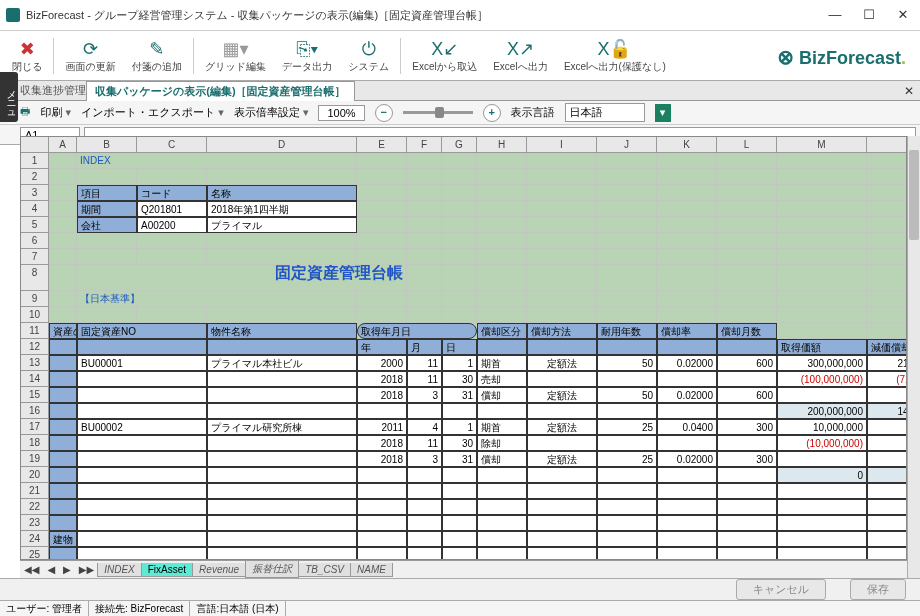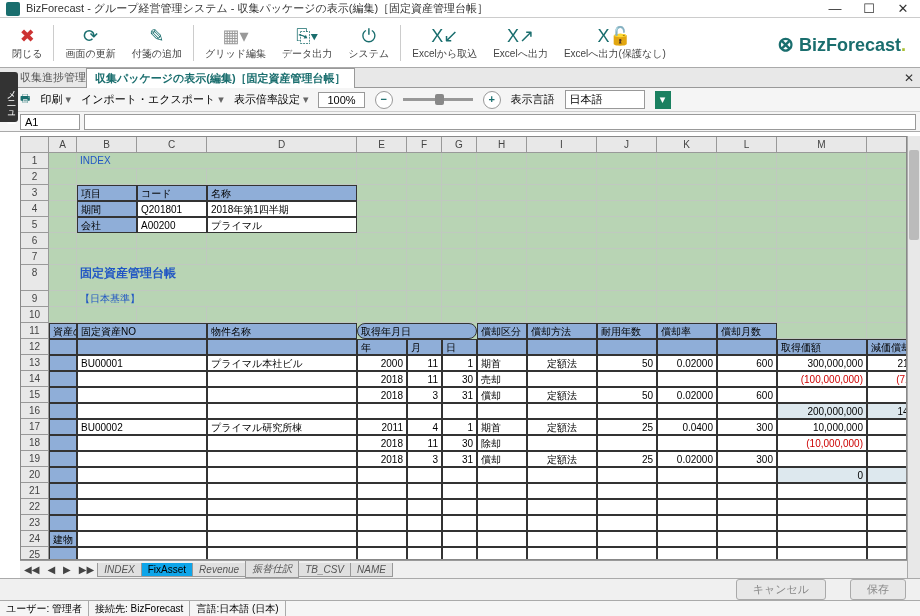--- a/index.html
+++ b/index.html
@@ -1,18 +1,18 @@
 <!DOCTYPE html>
 <html><head>
 <meta charset="utf-8">
 <style>
 * { box-sizing: border-box; margin: 0; padding: 0; }
 body { font-family: "Meiryo", sans-serif; font-size: 11px; background: #fff; width: 920px; height: 616px; overflow: hidden; position: relative; }
 
-.titlebar { height: 18px; background: #fff; border-bottom: 1px solid #ccc; display: flex; align-items: center; padding-left: 6px; }
+.titlebar { height: 31px; background: #fff; border-bottom: 1px solid #ccc; display: flex; align-items: center; padding-left: 6px; }
 .titlebar .icon { width: 14px; height: 14px; background: #1a6e6e; margin-right: 6px; border-radius: 2px; }
 .titlebar .title { flex: 1; font-size: 11px; color: #333; }
 .winbtns { display: flex; }
 .winbtn { width: 34px; height: 22px; text-align: center; line-height: 22px; color: #333; font-size: 13px; }
 
 .toolbar { height: 50px; background: #fff; display: flex; align-items: center; padding-left: 4px; border-bottom: 1px solid #aaa; position: relative; }
 .tbtn { display: flex; flex-direction: column; align-items: center; justify-content: center; padding: 2px 8px; font-size: 10px; color: #444; height: 46px; }
 .tbtn .ticon { font-size: 18px; color: #1a6e6e; height: 22px; line-height: 22px; }
 .tbtn.red .ticon { color: #c33; }
 .tbtn.gray .ticon { color: #999; }
@@ -47,30 +47,30 @@
 .grid .rh { background: #e8e8e8; text-align: center; font-size: 10px; color: #444; border-color: #999; }
 .grid .blank { background: #b8d4b4; }
 .grid .link { color: #2156c4; }
 .grid .hdr1 { background: #8faed8; }
 .grid .hdr2 { background: #8faed8; }
 .grid .white { background: #fff; text-align: center; }
 .grid .whiteL { background: #fff; text-align: left; }
 .grid .whiteR { background: #fff; text-align: right; }
 .grid .red { color: #c00; }
 .grid .bord { border: 1px solid #333 !important; }
-.grid .sectionTitle { color: #2156c4; font-weight: bold; font-size: 12px; }
+.grid .sectionTitle { color: #2156c4; font-weight: bold; font-size: 16px; text-align: right; }
 .grid .subTitle { color: #2156c4; }
 .grid .tallrow { height: 26px; }
 .grid .vmerge { background: #8faed8; writing-mode: horizontal-tb; text-align: center; }
 .grid .summary { background: #dde8ee; text-align: right; }
 
 .sheet-tabs { position: absolute; left: 20px; right: 13px; top: 560px; height: 18px; background: #f0f0f0; display: flex; align-items: center; font-size: 10px; border-top: 1px solid #999; }
 .sheet-tabs .nav { padding: 0 4px; color: #444; }
 .sheet-tabs .stab { padding: 1px 6px; border: 1px solid #999; border-top: none; margin-left: -1px; background: #e0e0e0; font-style: italic; color: #555; }
-.sheet-tabs .stab.active { background: #0ea5e9; color: #000; font-style: normal; }
+.sheet-tabs .stab.active { background: #5eead4; color: #000; font-style: normal; }
 
 .btnbar { position: absolute; left: 0; right: 0; top: 578px; height: 22px; background: #f0f0f0; border-top: 1px solid #aaa; display: flex; justify-content: flex-end; align-items: center; padding-right: 14px; gap: 24px; }
 .btnbar button { font-size: 11px; padding: 2px 16px; border: 1px solid #aaa; background: #e8e8e8; color: #888; border-radius: 3px; }
 
 .statusbar { position: absolute; left: 0; right: 0; bottom: 0; height: 16px; background: #f5f5f5; border-top: 1px solid #aaa; display: flex; font-size: 10px; }
 .statusbar > div { border-right: 1px solid #aaa; padding: 1px 6px; }
 
 .vscroll { position: absolute; right: 0; top: 136px; width: 13px; height: 442px; background: #e8e8e8; border-left: 1px solid #aaa; }
 .vscroll .thumb { position: absolute; left: 1px; top: 14px; width: 10px; height: 90px; background: #bbb; border-radius: 2px; }
 </style>

